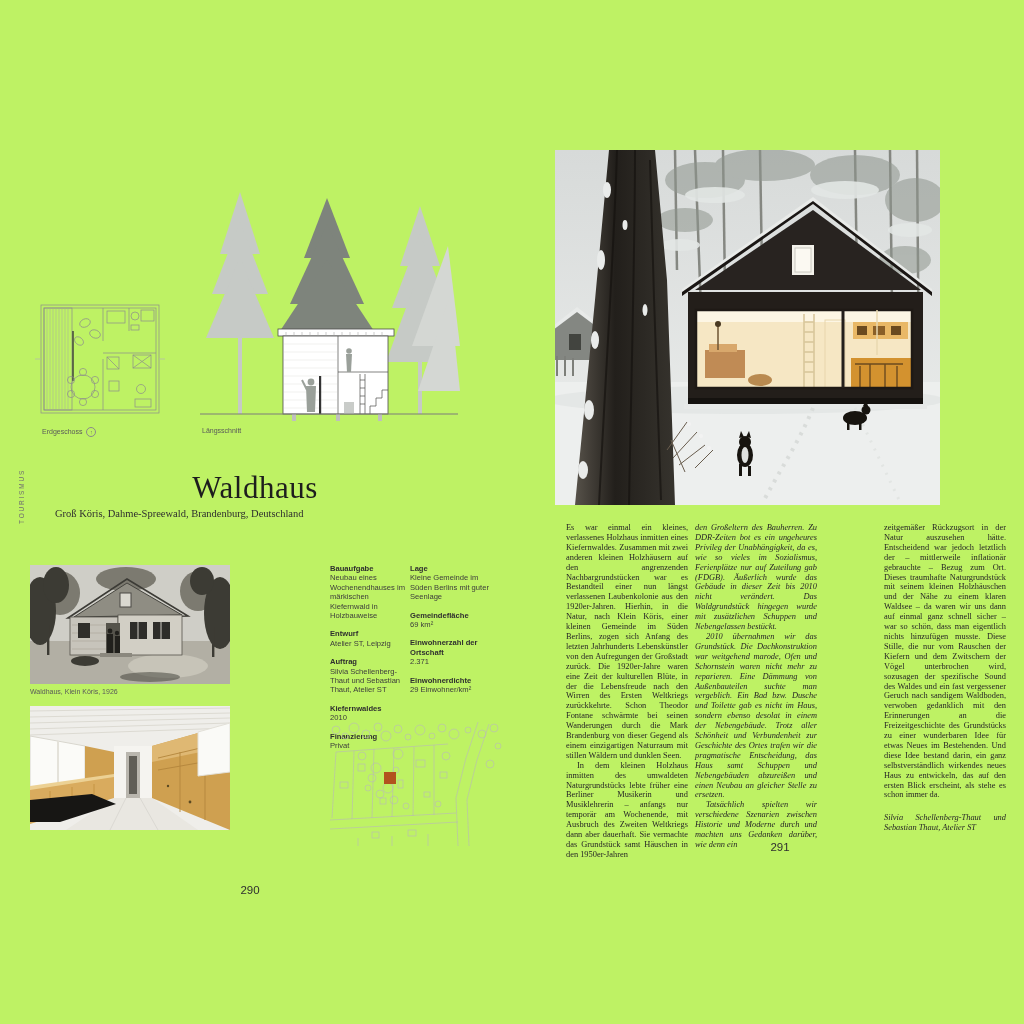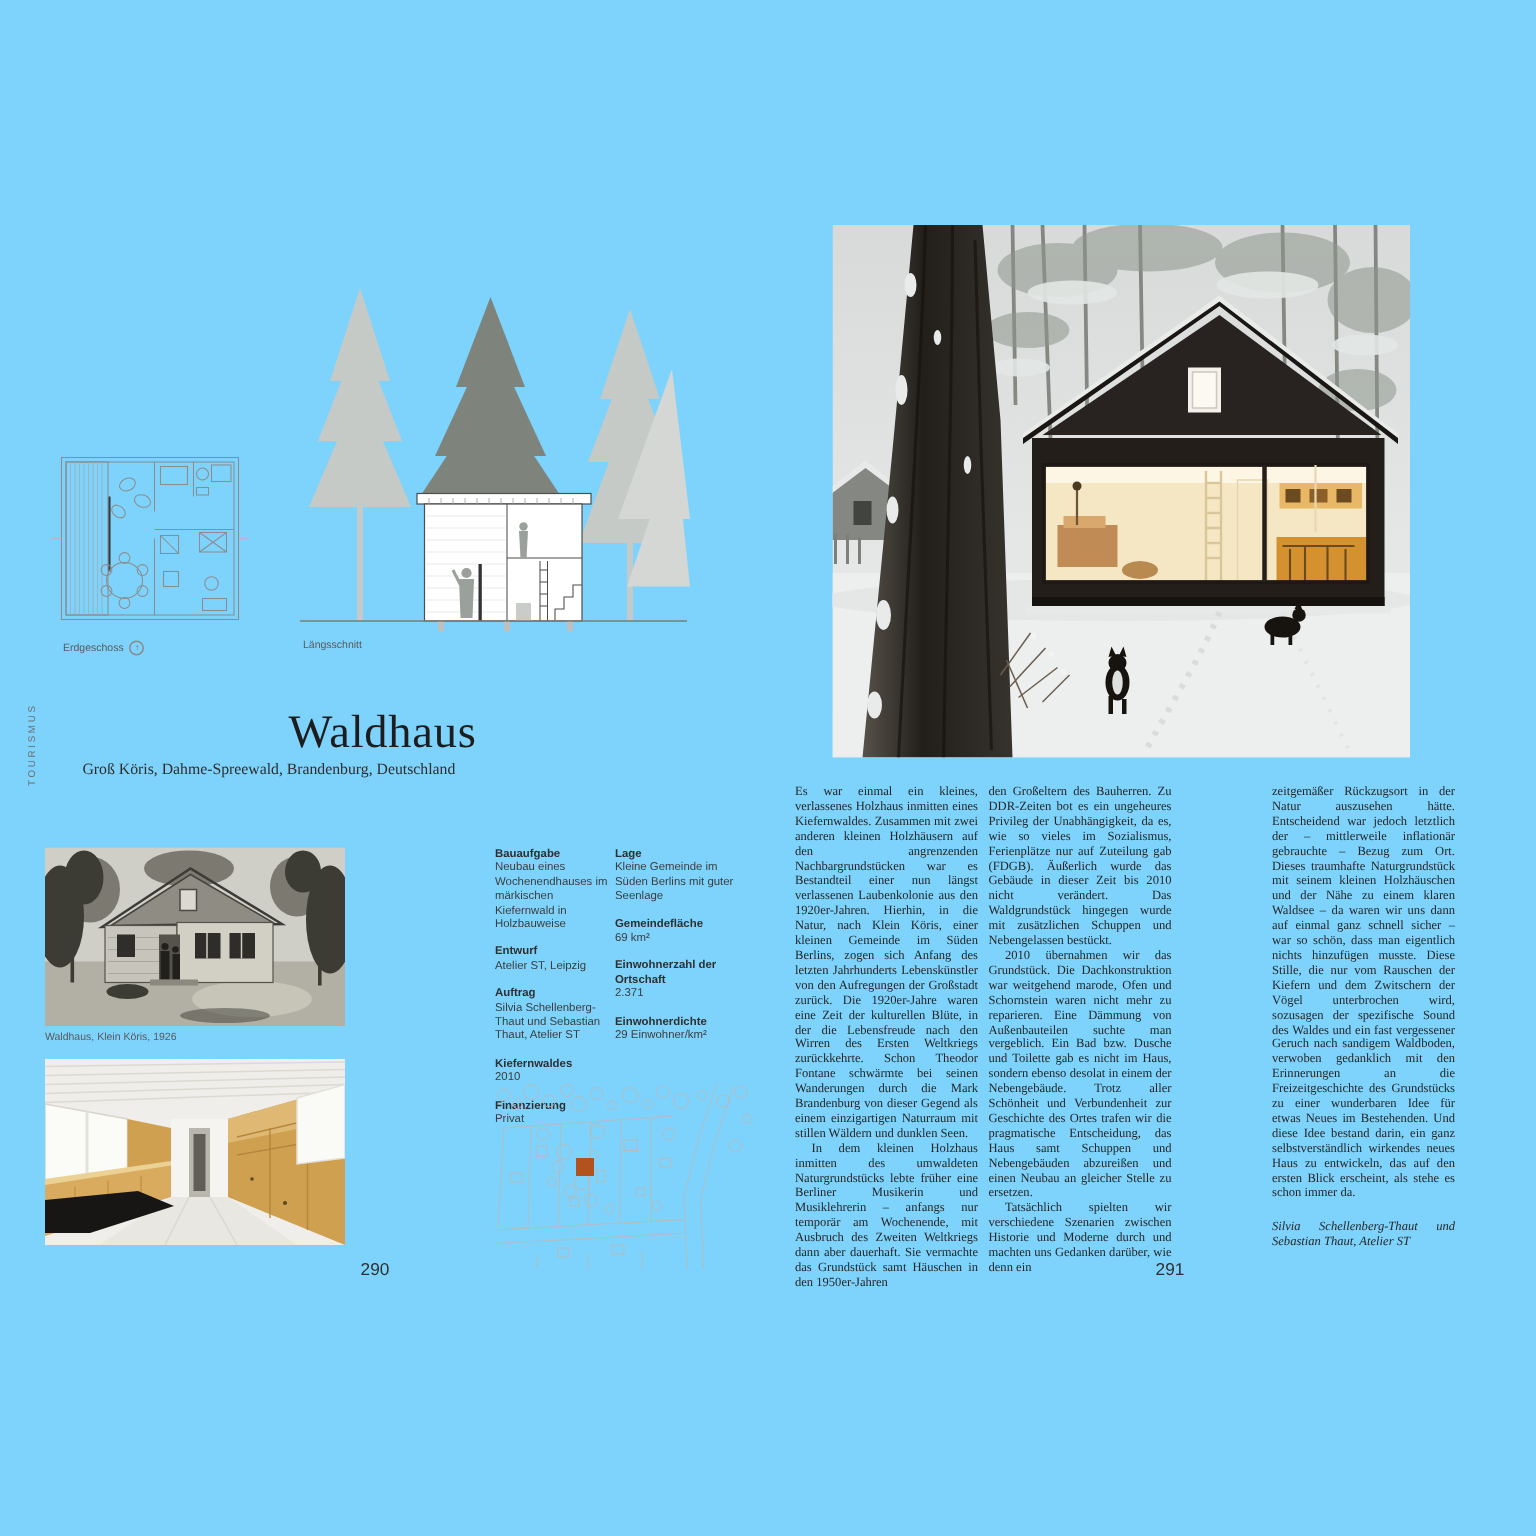--- a/index.html
+++ b/index.html
@@ -1,16 +1,16 @@
 <!DOCTYPE html>
 <html lang="de"><head>
 <meta charset="utf-8">
 <style>
   html,body{margin:0;padding:0;background:#fff;}
-  .spread{position:relative;width:1024px;height:1024px;background:#7dd3fc;overflow:hidden;
+  .spread{position:relative;width:1024px;height:1024px;background:#bef264;overflow:hidden;
           font-family:"Liberation Serif", serif;color:#2b2b2b;}
   
   .vlabel{position:absolute;left:18px;top:524px;transform:rotate(-90deg);transform-origin:0 0;
           font-family:"Liberation Sans", sans-serif;font-size:6.5px;letter-spacing:1.8px;color:#6f6f6f;}
   
   .plan-svg{position:absolute;left:35px;top:300px;width:130px;height:120px;}
   .section-svg{position:absolute;left:198px;top:176px;width:262px;height:250px;}
   .drawcap{position:absolute;top:427px;font-family:"Liberation Sans", sans-serif;font-size:7px;color:#5a5a5a;}
   .drawcap.plan{left:42px;} .drawcap.section{left:202px;}
   .north{display:inline-block;width:8px;height:8px;border:0.5px solid #8a8a8a;border-radius:50%;
@@ -26,26 +26,26 @@
   
   .facts{position:absolute;top:564px;font-family:"Liberation Sans", sans-serif;font-size:7.6px;
          line-height:9.4px;color:#3c3c3c;}
   .facts.f1{left:330px;width:76px;} .facts.f2{left:410px;width:92px;}
   .fact{margin-bottom:9px;}
   .fact b{display:block;color:#2f2f2f;}
   .siteplan-svg{position:absolute;left:328px;top:720px;width:178px;height:126px;}
   
   .pagenum{position:absolute;top:841px;width:100px;text-align:center;
            font-family:"Liberation Sans", sans-serif;font-size:11.5px;color:#2f2f2f;}
-  .pagenum.l{left:200px;} .pagenum.r{left:730px;}
+  .pagenum.l{left:200px;margin-top:43px;} .pagenum.r{left:730px;}
   
   .mainphoto{position:absolute;left:555px;top:150px;width:385px;height:355px;}
   .col{position:absolute;top:523px;width:122px;font-size:8.4px;line-height:9.9px;
-       text-align:justify;color:#262626;hyphens:auto;}
-  .col.c1{left:530px;} .col.c2{left:659px;} .col.c3{left:848px;}
+       text-align:justify;color:#262626;hyphens:auto;margin-left:36px;}
+  .col.c1{left:530px;} .col.c2{left:659px;font-style:italic;} .col.c3{left:848px;}
   .col p{margin:0;}
   .col p + p{text-indent:11px;}
   .credit{margin-top:13px !important;text-indent:0 !important;font-style:italic;}
 </style>
 </head>
 <body>
 
 <div class="spread">
 
   <div class="vlabel">TOURISMUS</div>

